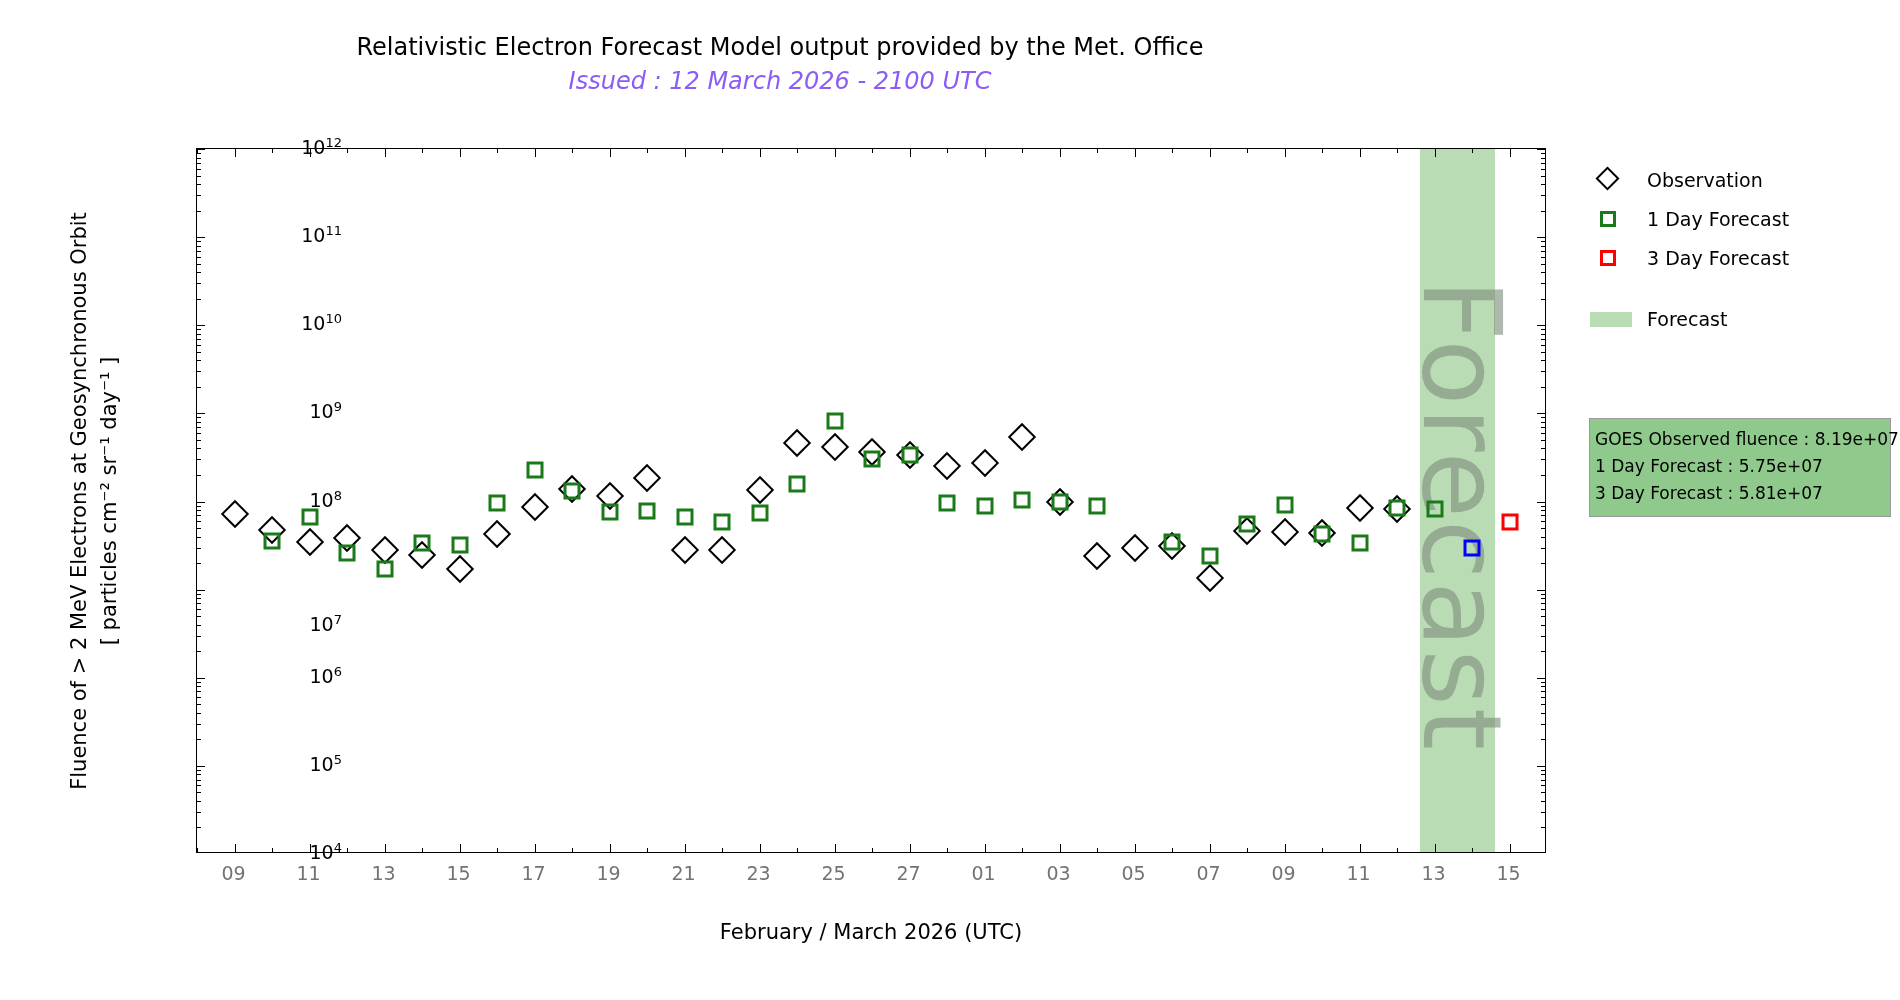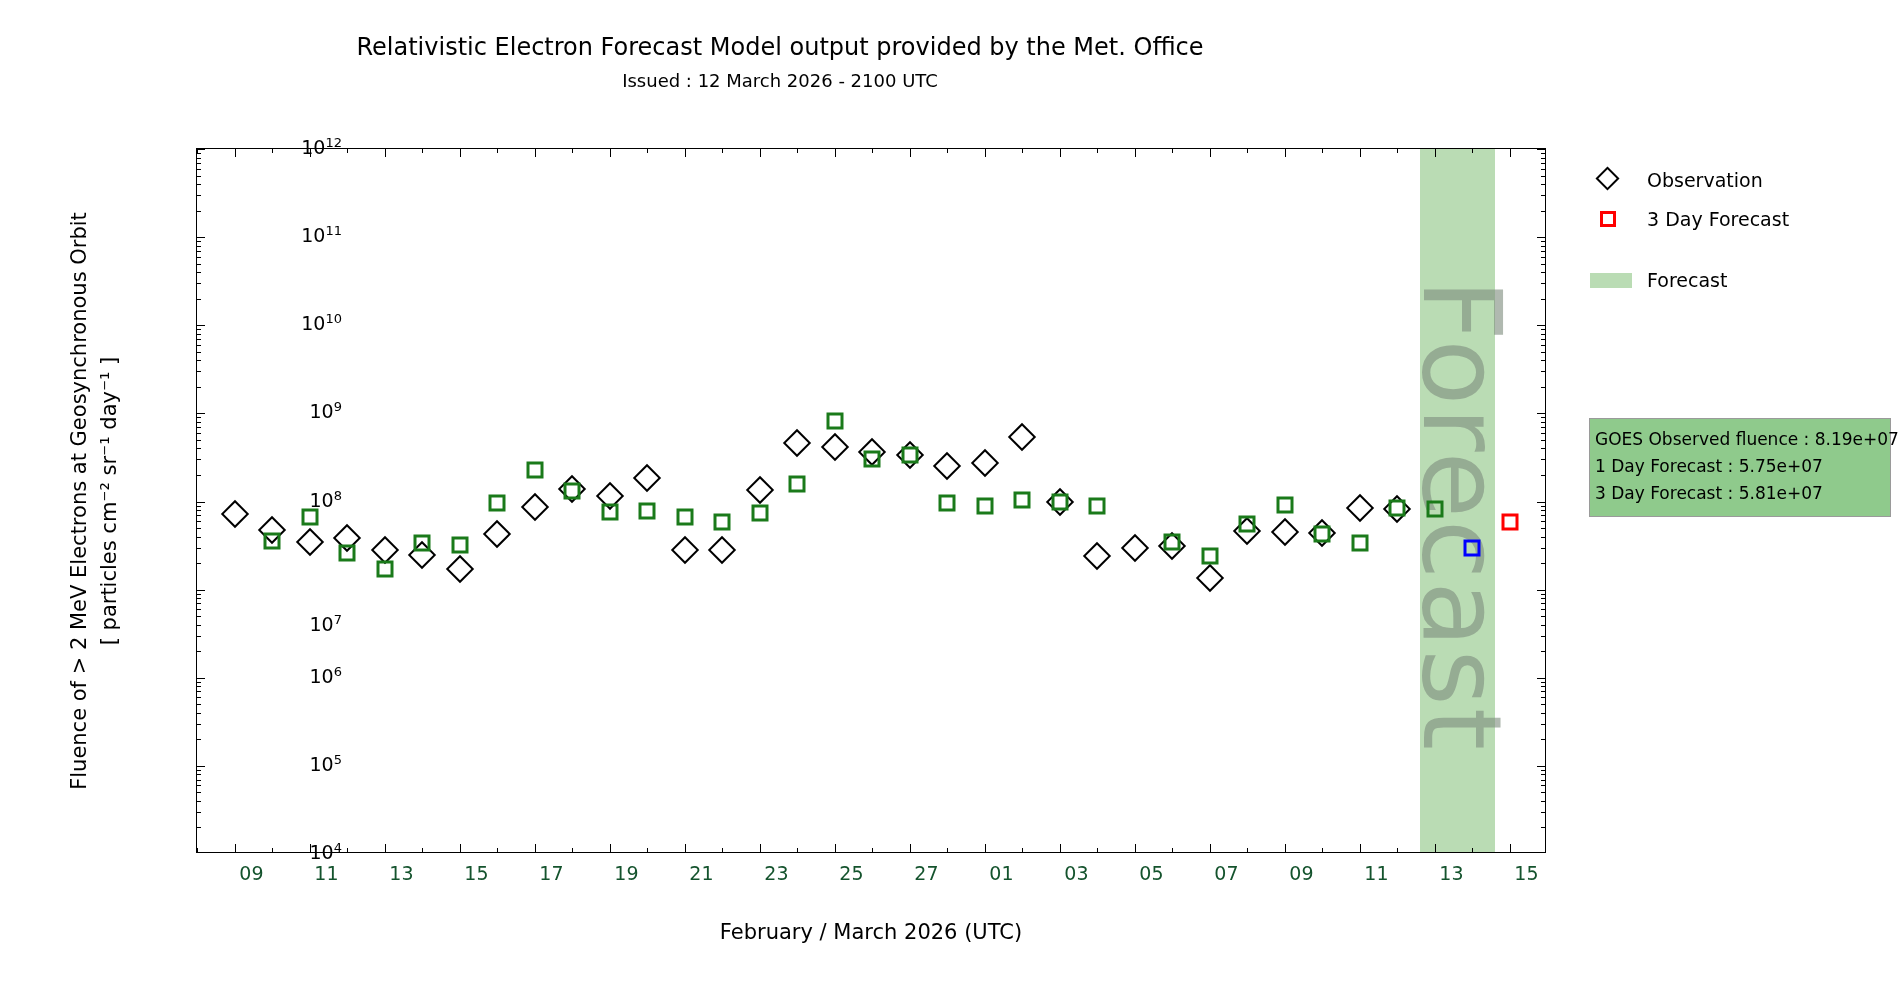--- a/index.html
+++ b/index.html
@@ -23,23 +23,24 @@
     top: 30px;
     width: 1560px;
     text-align: center;
   }
   #title-line-1 {
     font-size: 24px;
     line-height: 34px;
     color: #000;
   }
   #title-line-2 {
-    font-size: 18px;
+    font-size: 24px;
     line-height: 34px;
-    color: #000000;
+    color: #8b5cf6;
+    font-style: italic;
   }
 
   
   #plot-wrap {
     position: absolute;
     left: 0;
     top: 0;
     width: 1900px;
     height: 1000px;
   }
@@ -132,23 +133,23 @@
     bottom: 0;
     height: 4px;
     width: 0;
     border-left: 1.2px solid #000;
   }
   .xtick-minor.top { bottom: auto; top: 0; }
   .xtick-label {
     position: absolute;
     top: 862px;
     font-size: 19px;
-    text-align: right;
+    text-align: center;
     width: 60px;
-    color: #14532d;
+    color: #737373;
   }
 
   
   #ylabel {
     position: absolute;
     left: 74px;
     top: 148px;
     height: 705px;
     width: 40px;
   }
@@ -584,20 +585,26 @@
 
 <div id="legend">
     <div class="legend-row">
       <div class="legend-swatch">
         <div class="sw-diamond" style="border-color: rgb(0, 0, 0);"></div>
       </div>
       <div class="legend-label">Observation</div>
     </div>
     <div class="legend-row">
       <div class="legend-swatch">
+        <div class="sw-square" style="border-color: rgb(26, 122, 26);"></div>
+      </div>
+      <div class="legend-label">1 Day Forecast</div>
+    </div>
+    <div class="legend-row">
+      <div class="legend-swatch">
         <div class="sw-square" style="border-color: rgb(255, 0, 0);"></div>
       </div>
       <div class="legend-label">3 Day Forecast</div>
     </div>
     <div class="legend-row" style="margin-top: 22px;">
       <div class="legend-swatch">
         <div class="sw-band" style="background: rgb(186, 220, 180);"></div>
       </div>
       <div class="legend-label">Forecast</div>
     </div>

